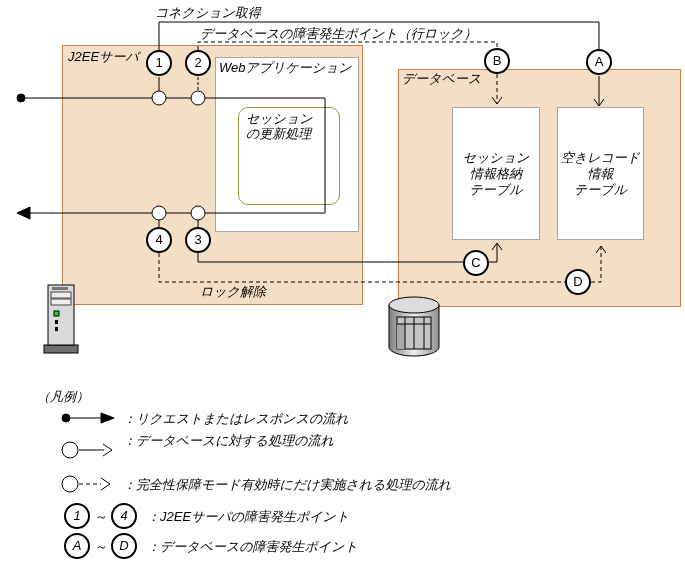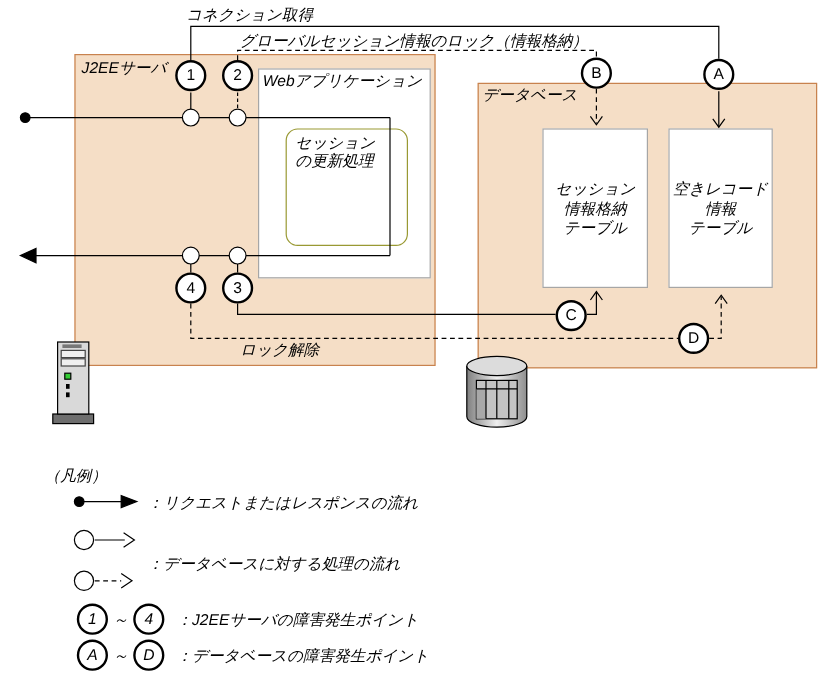--- a/index.html
+++ b/index.html
@@ -145,42 +145,43 @@
       <polyline points="103,444 112,450 103,456"></polyline>
     </g>
     <g stroke="#000" fill="none">
       <circle cx="70" cy="484" r="8" fill="#fff"></circle>
       <line x1="79" y1="484" x2="101" y2="484" stroke-dasharray="4 3"></line>
       <polyline points="101,478 110,484 101,490"></polyline>
     </g>
   </svg>
 
   <div class="abs lbl txt" style="left:155px;top:5px;">コネクション取得</div>
-  <div class="abs lbl txt" style="left:200px;top:26px;">グローバルセッション情報のロック（情報格納）</div>
+  <div class="abs lbl txt" style="left:200px;top:26px;">データベースの障害発生ポイント（行ロック）</div>
   <div class="abs lbl txt" style="left:68px;top:49px;">J2EEサーバ</div>
   <div class="abs lbl txt" style="left:219px;top:60px;">Webアプリケーション</div>
   <div class="abs txt" style="left:246px;top:111px;">
     <span class="lbl" style="display:block;">セッション</span>
     <span class="lbl" style="display:block;">の更新処理</span>
   </div>
   <div class="abs lbl txt" style="left:402px;top:71px;">データベース</div>
   <div class="abs lbl txt" style="left:200px;top:284px;">ロック解除</div>
 
   <div class="circle" style="left:146px;top:50px;">1</div>
   <div class="circle" style="left:185px;top:50px;">2</div>
   <div class="circle" style="left:185px;top:227px;">3</div>
   <div class="circle" style="left:146px;top:227px;">4</div>
   <div class="circle" style="left:586px;top:49px;">A</div>
   <div class="circle" style="left:484px;top:48px;">B</div>
   <div class="circle" style="left:463px;top:250px;">C</div>
   <div class="circle" style="left:565px;top:269px;">D</div>
 
   <div class="abs lbl txt" style="left:37px;top:389px;text-align:center;">（凡例）</div>
   <div class="abs lbl txt" style="left:123px;top:411px;text-align:center;">：リクエストまたはレスポンスの流れ</div>
-  <div class="abs lbl txt" style="left:123px;top:462px;">：データベースに対する処理の流れ</div>
+  <div class="abs lbl txt" style="left:123px;top:433px;">：データベースに対する処理の流れ</div>
+  <div class="abs lbl txt" style="left:123px;top:477px;">：完全性保障モード有効時にだけ実施される処理の流れ</div>
 
   <div class="abs legend-points txt" style="left:64px;top:503px;">
     <span class="lcircle">1</span>
     <span class="lbl">～</span>
     <span class="lcircle">4</span>
     <span class="lbl" style="margin-left:6px;">：J2EEサーバの障害発生ポイント</span>
   </div>
   <div class="abs legend-points txt" style="left:64px;top:533px;">
     <span class="lcircle">A</span>
     <span class="lbl">～</span>

